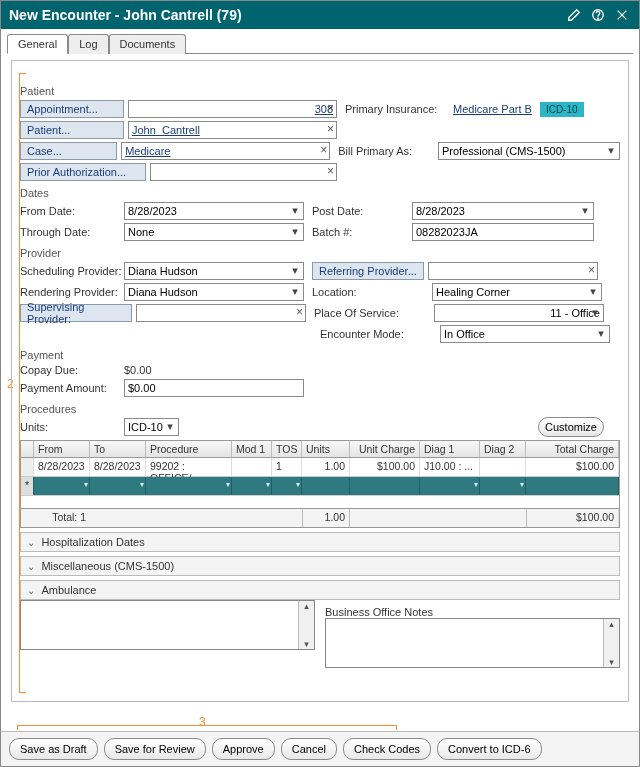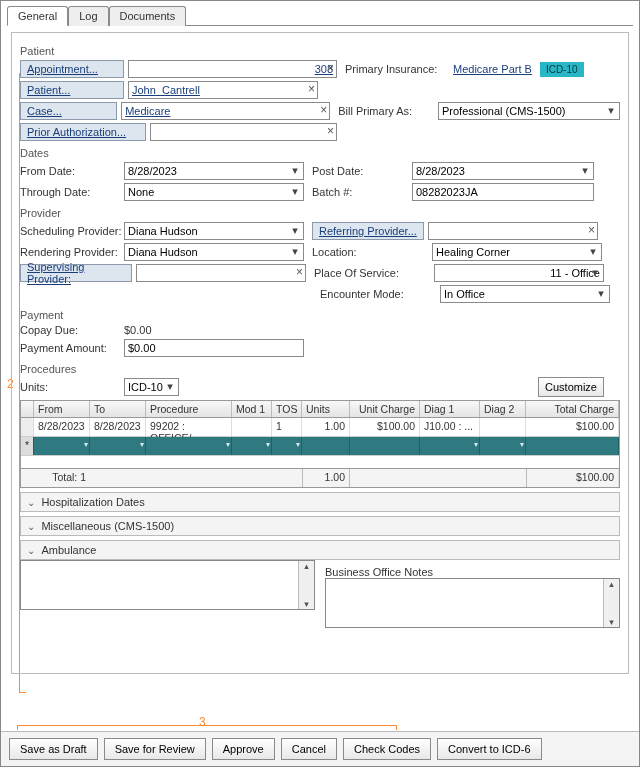--- a/index.html
+++ b/index.html
@@ -11,21 +11,21 @@
 .tabs{display:flex;border-bottom:1px solid #8a8a8a;margin:4px 6px 0 6px}
 .tab{padding:3px 10px;border:1px solid #8a8a8a;border-bottom:none;background:#eee;margin-right:0;border-top-left-radius:3px;border-top-right-radius:3px;cursor:pointer;position:relative;top:1px}
 .tab.active{background:#fff;border-bottom:1px solid #fff}
 .body{padding:6px 10px 0 10px;overflow:hidden}
 .annot-bracket{border:1.5px solid #ff8a30;border-right:none;position:absolute}
 .annot-num{position:absolute;color:#ff8a30;font-size:12px}
 .section-label{color:#555;margin:6px 0 3px 0}
 .row{display:flex;align-items:center;margin-bottom:3px}
 .lbl{width:104px;color:#333}
 .lbl2{width:100px;color:#333;margin-left:8px}
-.linkbtn{background:#dde6ee;border:1px solid #8a9aaa;color:#1a3e7a;text-decoration:underline;height:18px;box-sizing:border-box;display:inline-flex;align-items:center;padding:0 6px;cursor:pointer;width:104px;justify-content:space-between}
+.linkbtn{background:#dde6ee;border:1px solid #8a9aaa;color:#1a3e7a;height:18px;box-sizing:border-box;display:inline-flex;align-items:center;padding:0 6px;cursor:pointer;width:104px;justify-content:space-between}
 .inp,.sel{height:18px;box-sizing:border-box;border:1px solid #8a8a8a;background:#fff;padding:0 3px;font-family:inherit;font-size:11px}
 .inp.link{color:#1a3e7a;text-decoration:underline}
 .clearable{position:relative}
 .clearable .x{position:absolute;right:3px;top:1px;color:#555;cursor:pointer;font-size:12px}
 .dropdown{position:relative}
 .dropdown .arr{position:absolute;right:2px;top:0;width:14px;height:16px;display:flex;align-items:center;justify-content:center;color:#444;pointer-events:none}
 .chip{background:#29b6c6;color:#003a40;padding:2px 6px;font-size:10px;margin-left:8px}
 .chk{width:13px;height:13px;border:1px solid #888;background:#f2f2f2;display:inline-block;margin-right:4px;vertical-align:middle}
 .grid{border:1px solid #999;margin-top:4px}
 .grid-head{display:flex;background:linear-gradient(#f8f8f8,#e4e4e4);border-bottom:1px solid #999}
@@ -35,55 +35,76 @@
 .grid-row.teal .gc{background:#2f7a80;border-right:1px solid #236066}
 .grid-row.teal .mini{position:absolute;right:1px;top:3px;color:#cfe7ea;font-size:8px}
 .grid-total{display:flex;background:#f4f4f4;border-top:1px solid #999;margin-top:12px}
 .collap{border:1px solid #bbb;background:#f4f4f4;padding:3px 6px;margin-top:4px;display:flex;align-items:center;cursor:pointer}
 .collap .chev{margin-right:6px;font-size:10px;color:#666}
 .notes-lbl{margin-top:6px}
 .notes{border:1px solid #888;height:48px;background:#fff;position:relative}
 .notes .sb{position:absolute;right:0;top:0;bottom:0;width:15px;border-left:1px solid #bbb;background:#f0f0f0;display:flex;flex-direction:column;justify-content:space-between;align-items:center}
 .notes .sb span{font-size:9px;color:#555}
 .footer{position:absolute;left:0;right:0;bottom:0;height:34px;border-top:1px solid #bbb;background:#f4f4f4;display:flex;align-items:center;padding:0 8px}
-.btn{background:linear-gradient(#fff,#e8e8e8);border:1px solid #8a8a8a;height:22px;padding:0 10px;margin-right:6px;font-family:inherit;font-size:11px;cursor:pointer;border-radius:0}
+.btn{background:linear-gradient(#fff,#e8e8e8);border:1px solid #8a8a8a;height:22px;padding:0 10px;margin-right:6px;font-family:inherit;font-size:11px;cursor:pointer;border-radius:10px}
 .custbtn{position:absolute;right:10px}
 </style>
 </head>
 <body>
 
 <div class="window">
+  <div class="titlebar">
+    <span>New Encounter -  John  Cantrell  (79)</span>
+    <span class="sp"></span>
+    <span class="ticon">
+        <svg width="14" height="14" viewBox="0 0 16 16">
+          <path d="M2 11 L11 2 L14 5 L5 14 L2 14 Z"></path>
+        </svg>
+      </span>
+    <span class="ticon">
+        <svg width="14" height="14" viewBox="0 0 16 16">
+          <circle cx="8" cy="8" r="6"></circle>
+          <path d="M6 6a2 2 0 1 1 3 1.7C8.3 8.3 8 8.7 8 10"></path>
+          <circle cx="8" cy="12" r="0.5" fill="#fff"></circle>
+        </svg>
+      </span>
+    <span class="ticon">
+        <svg width="14" height="14" viewBox="0 0 16 16">
+          <path d="M3 3 L13 13 M13 3 L3 13"></path>
+        </svg>
+      </span>
+  </div>
 
   <div class="tabs">
     <div class="tab active">General</div>
     <div class="tab">Log</div>
     <div class="tab">Documents</div>
   </div>
 
   <div class="annot-bracket" style="left:18px;top:72px;width:6px;height:618px"></div>
   <div class="annot-num" style="left:6px;top:376px">2</div>
 
   <div class="body">
-    <div style="border:1px solid #bbb;padding:6px 8px 8px 8px;height:642px;box-sizing:border-box;position:relative">
+    <div style="border:1px solid #bbb;padding:18px 8px 8px 8px;height:642px;box-sizing:border-box;position:relative">
 
     <div class="section-label">Patient</div>
     <div class="row">
       <span class="linkbtn">
             <span>Appointment...</span>
           </span>
       <span class="clearable" style="margin-left:4px"><input class="inp link" style="width: 209px; text-align: right;" value="308"><span class="x">×</span></span>
       <span class="lbl2" style="width:108px">Primary Insurance:</span>
       <a href="#" style="color:#1a3e7a">Medicare Part B</a>
       <span class="chip">ICD-10</span>
     </div>
     <div class="row">
       <span class="linkbtn">
             <span>Patient...</span>
           </span>
-      <span class="clearable" style="margin-left:4px"><input class="inp link" style="width: 190px;" value="John  Cantrell"><span class="x">×</span></span>
+      <span class="clearable" style="margin-left:4px"><input class="inp link" style="width: 209px;" value="John  Cantrell"><span class="x">×</span></span>
     </div>
     <div class="row">
       <span class="linkbtn">
             <span>Case...</span>
           </span>
       <span class="clearable" style="margin-left:4px"><input class="inp link" style="width: 209px;" value="Medicare"><span class="x">×</span></span>
       <span class="lbl2" style="width:108px">Bill Primary As:</span>
       <span class="dropdown"><input class="inp" style="width: 182px;" value="Professional (CMS-1500)"><span class="arr">▾</span></span>
     </div>
     <div class="row">

